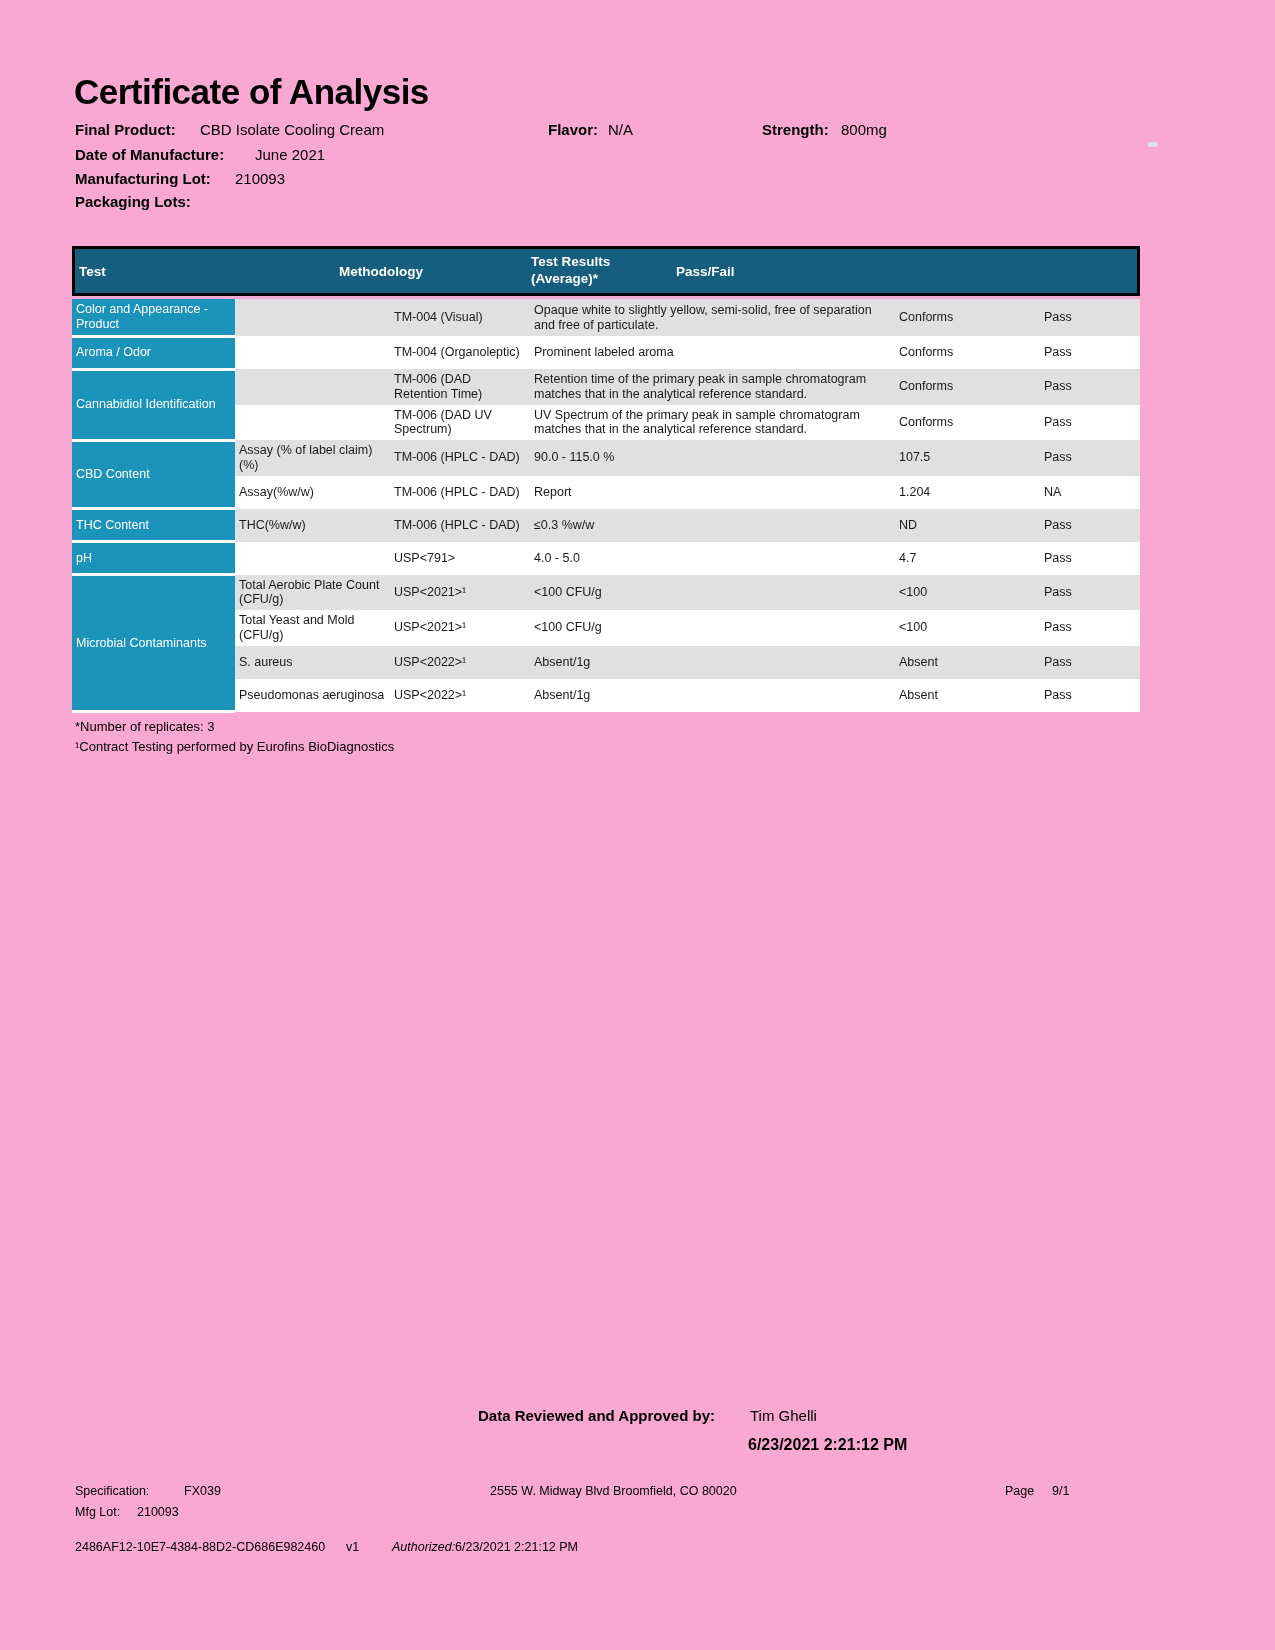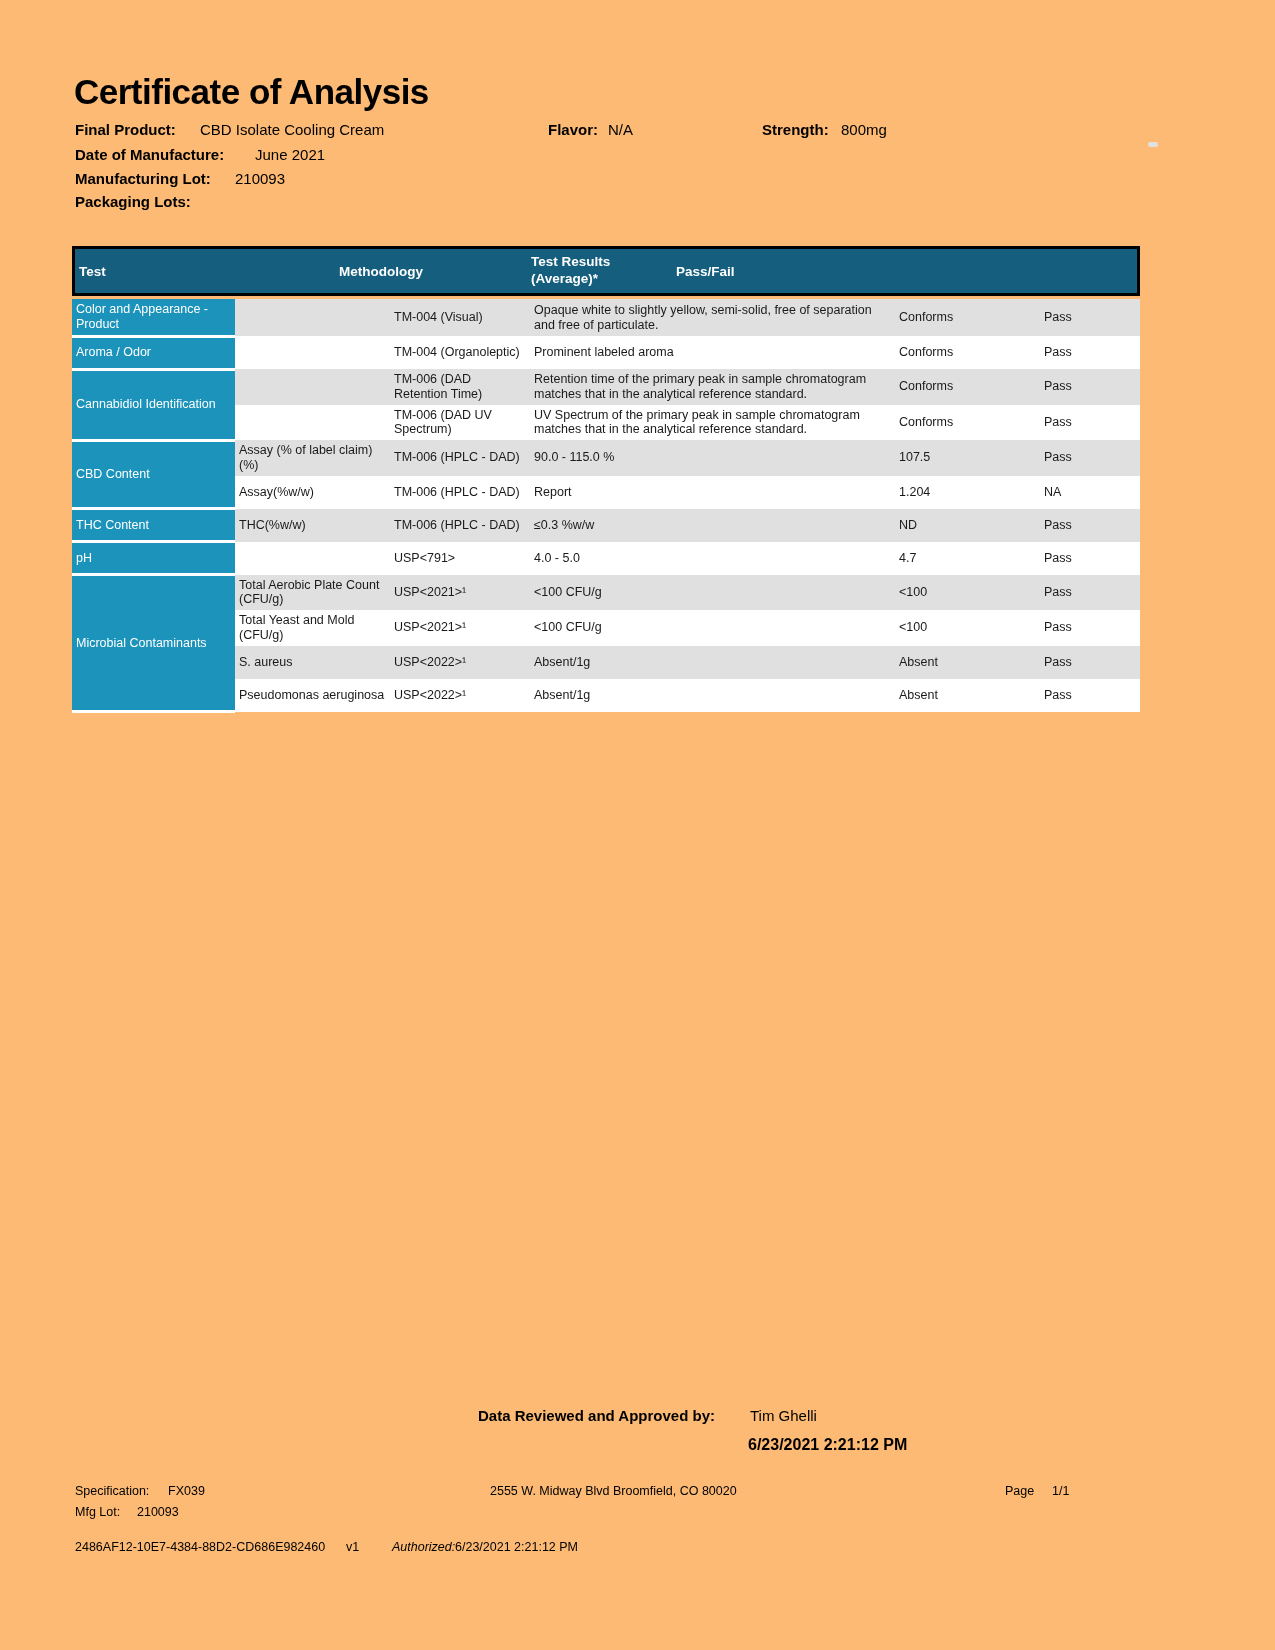--- a/index.html
+++ b/index.html
@@ -1,18 +1,18 @@
 <!DOCTYPE html>
 <html><head>
 <meta charset="utf-8">
 <style>
   * { margin:0; padding:0; box-sizing:border-box; }
   html,body { background:#ffffff; }
   body { font-family:"Liberation Sans", sans-serif; color:#1a1a1a; }
-  .page { position:relative; width:1275px; height:1650px; background:#fdba74; overflow:hidden; }
+  .page { position:relative; width:1275px; height:1650px; background:#f9a8d4; overflow:hidden; }
 
   .abs { position:absolute; white-space:nowrap; }
   .bold { font-weight:700; }
 
   .title { position:absolute; left:74px; top:72px; font-size:35px; font-weight:700; letter-spacing:-0.5px; color:#000; }
 
   .info-text { font-size:15px; color:#000; }
 
   .artifact { position:absolute; left:1148px; top:142px; width:10px; height:5px;
               background:#dde6ea; border-radius:2px; opacity:0.9; }
@@ -194,31 +194,35 @@
         <tr class="white">
           <td class="analyte">Pseudomonas aeruginosa</td>
           <td class="meth">USP&lt;2022&gt;¹</td>
           <td class="spec">Absent/1g</td>
           <td class="result">Absent</td>
           <td class="passfail">Pass</td>
         </tr>
       </tbody>
     </table>
 
+    <div class="footnotes">
+      <div class="footnote">*Number of replicates: 3</div>
+      <div class="footnote">¹Contract Testing performed by Eurofins BioDiagnostics</div>
+    </div>
   </div>
 
   <div class="approval-label">Data Reviewed and Approved by:</div>
   <div class="approver-name">Tim Ghelli</div>
   <div class="approval-time">6/23/2021 2:21:12 PM</div>
 
   <span class="abs footer-text" style="left:75px; top:1484px;">Specification:</span>
-  <span class="abs footer-text" style="left:168px; top:1484px;">FX039</span>
+  <span class="abs footer-text" style="left:184px; top:1484px;">FX039</span>
   <span class="abs footer-text" style="left:490px; top:1484px;">2555 W. Midway Blvd Broomfield, CO 80020</span>
   <span class="abs footer-text" style="left:1005px; top:1484px;">Page</span>
-  <span class="abs footer-text" style="left:1052px; top:1484px;">1/1</span>
+  <span class="abs footer-text" style="left:1052px; top:1484px;">9/1</span>
 
   <span class="abs footer-text" style="left:75px; top:1505px;">Mfg Lot:</span>
   <span class="abs footer-text" style="left:137px; top:1505px;">210093</span>
 
   <span class="abs footer-text" style="left:75px; top:1540px;">2486AF12-10E7-4384-88D2-CD686E982460</span>
   <span class="abs footer-text" style="left:346px; top:1540px;">v1</span>
   <span class="abs footer-text" style="left:392px; top:1540px;font-style:italic;">Authorized:</span>
   <span class="abs footer-text" style="left:455px; top:1540px;">6/23/2021 2:21:12 PM</span>
 
 </div>

